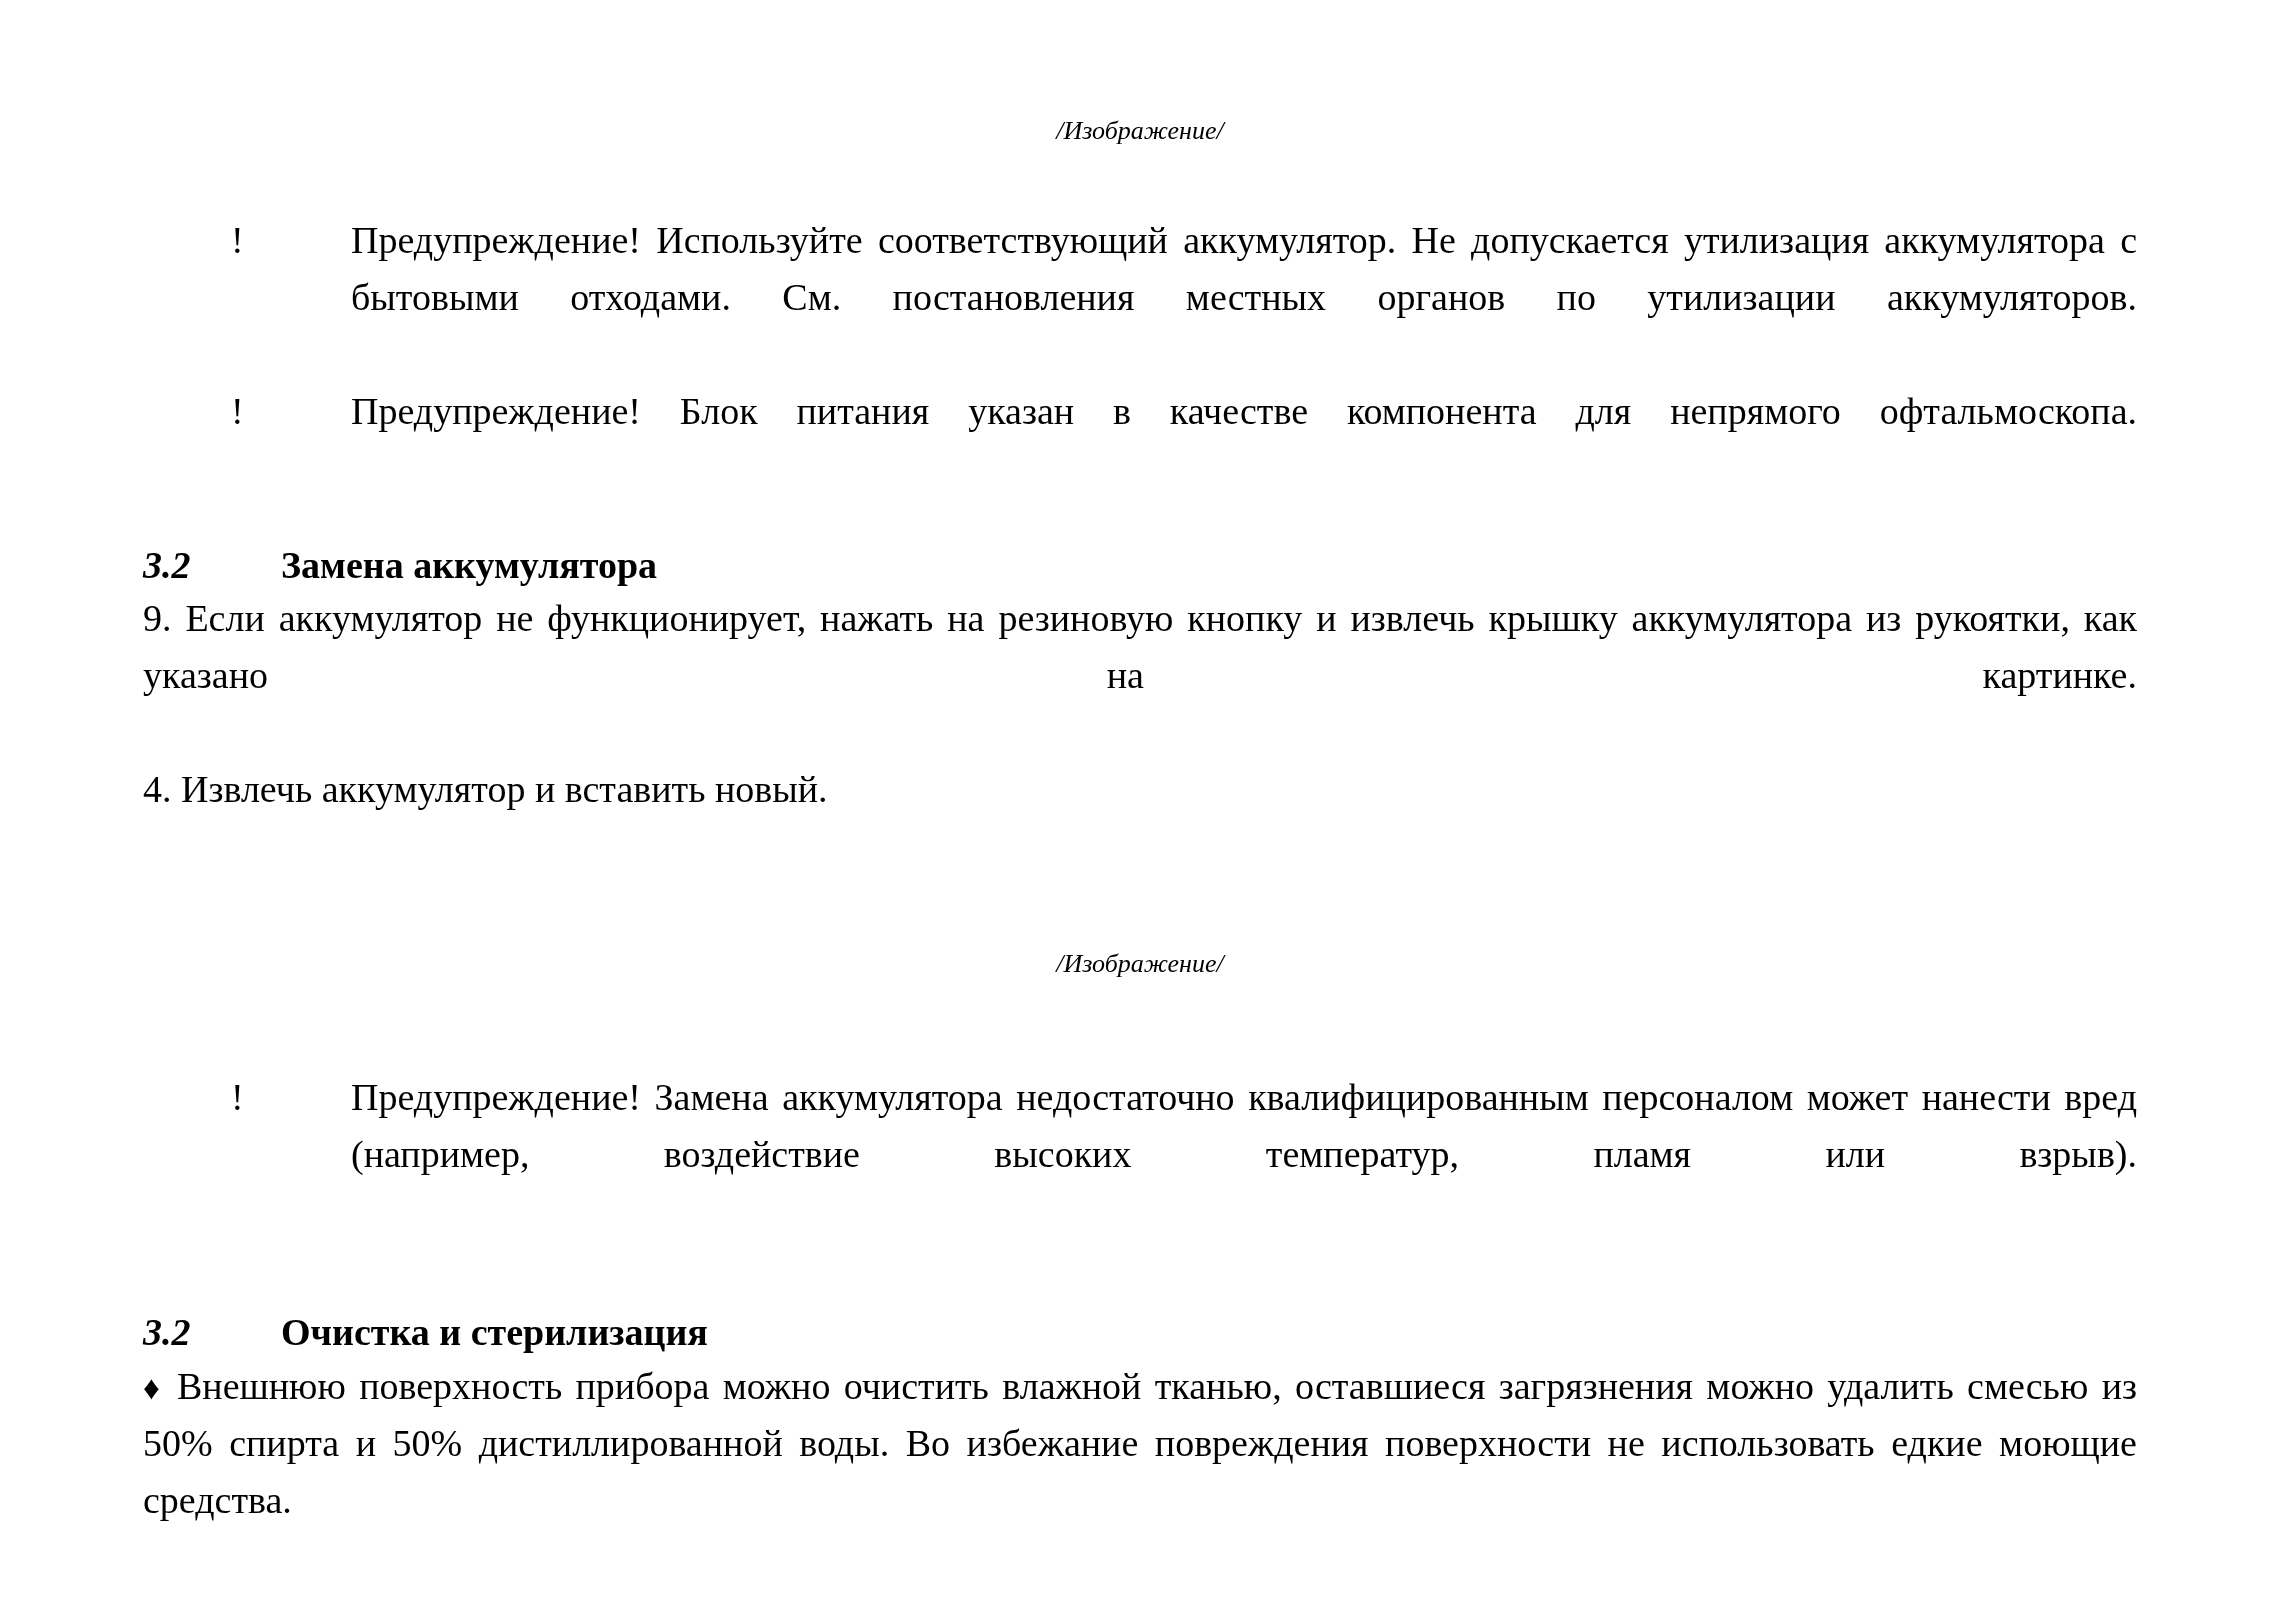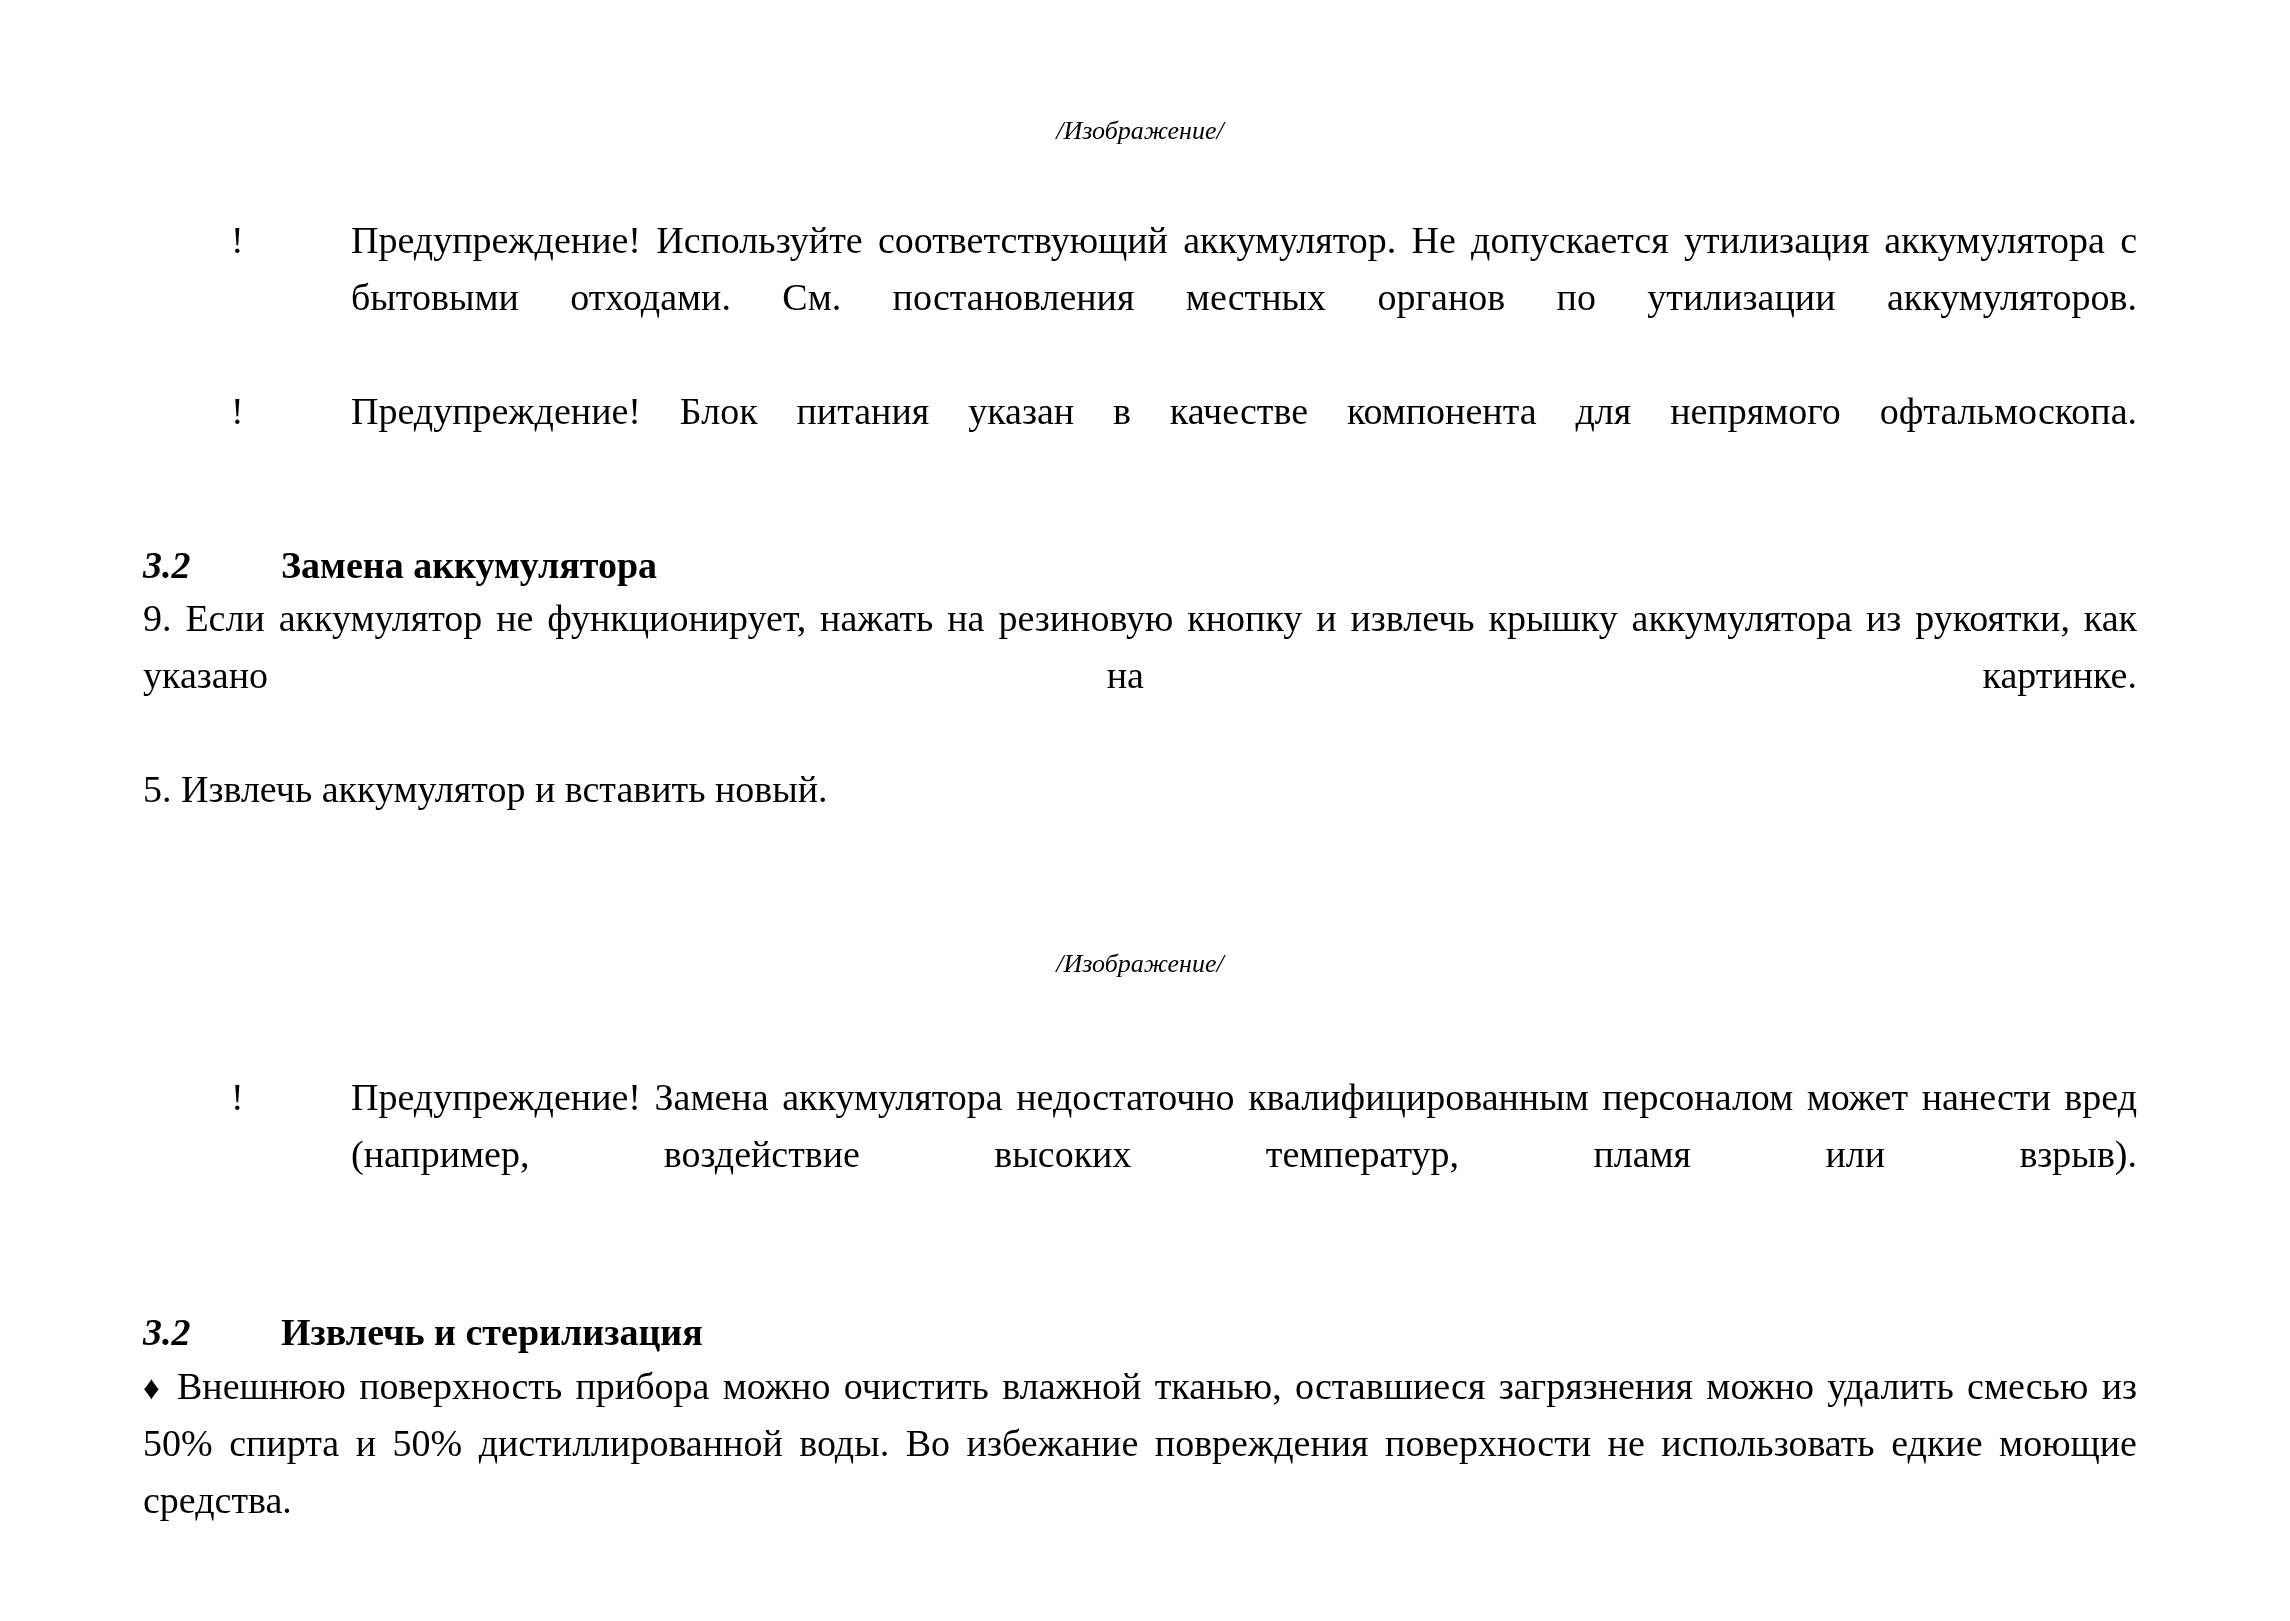--- a/index.html
+++ b/index.html
@@ -154,40 +154,40 @@
     </ul>
 
     <div class="spacer-md"></div>
 
     <div class="section-heading">
       <span class="num">3.2</span><span>Замена аккумулятора</span>
     </div>
 
     <ol class="steps">
       <li>9. Если аккумулятор не функционирует, нажать на резиновую кнопку и извлечь крышку аккумулятора из рукоятки, как указано на картинке.</li>
-      <li class="nojustify">5. Извлечь аккумулятор и вставить новый.</li>
+      <li class="nojustify">4. Извлечь аккумулятор и вставить новый.</li>
     </ol>
 
     <div class="spacer-md"></div>
 
     <div class="image-placeholder img-gap-mid">/Изображение/</div>
 
     <div class="spacer-xl"></div>
 
     <ul class="warn-list">
       <li class="warn-item">
         <span class="bang">!</span>
         <span class="warn-text">Предупреждение! Замена аккумулятора недостаточно квалифицированным персоналом может нанести вред (например, воздействие высоких температур, пламя или взрыв).</span>
       </li>
     </ul>
 
     <div class="spacer-lg"></div>
 
     <div class="section-heading">
-      <span class="num">3.2</span><span>Извлечь и стерилизация</span>
+      <span class="num">3.2</span><span>Очистка и стерилизация</span>
     </div>
 
     <ul class="bullets">
       <li><span class="diamond">♦</span> <span>Внешнюю поверхность прибора можно очистить влажной тканью, оставшиеся загрязнения можно удалить смесью из 50% спирта и 50% дистиллированной воды. Во избежание повреждения поверхности не использовать едкие моющие средства.</span></li>
 
     </ul>
 
   </div>
 </div>
 

